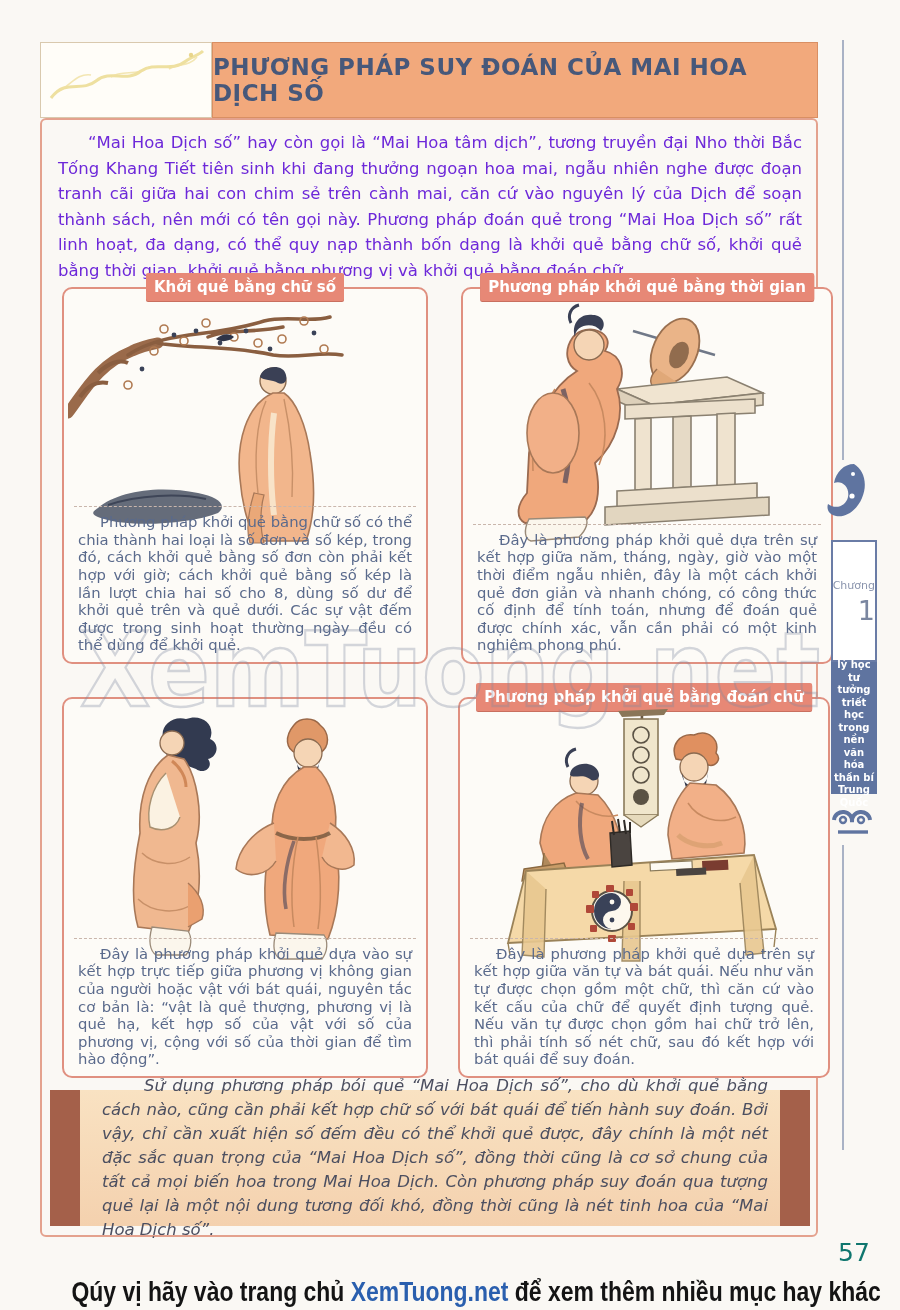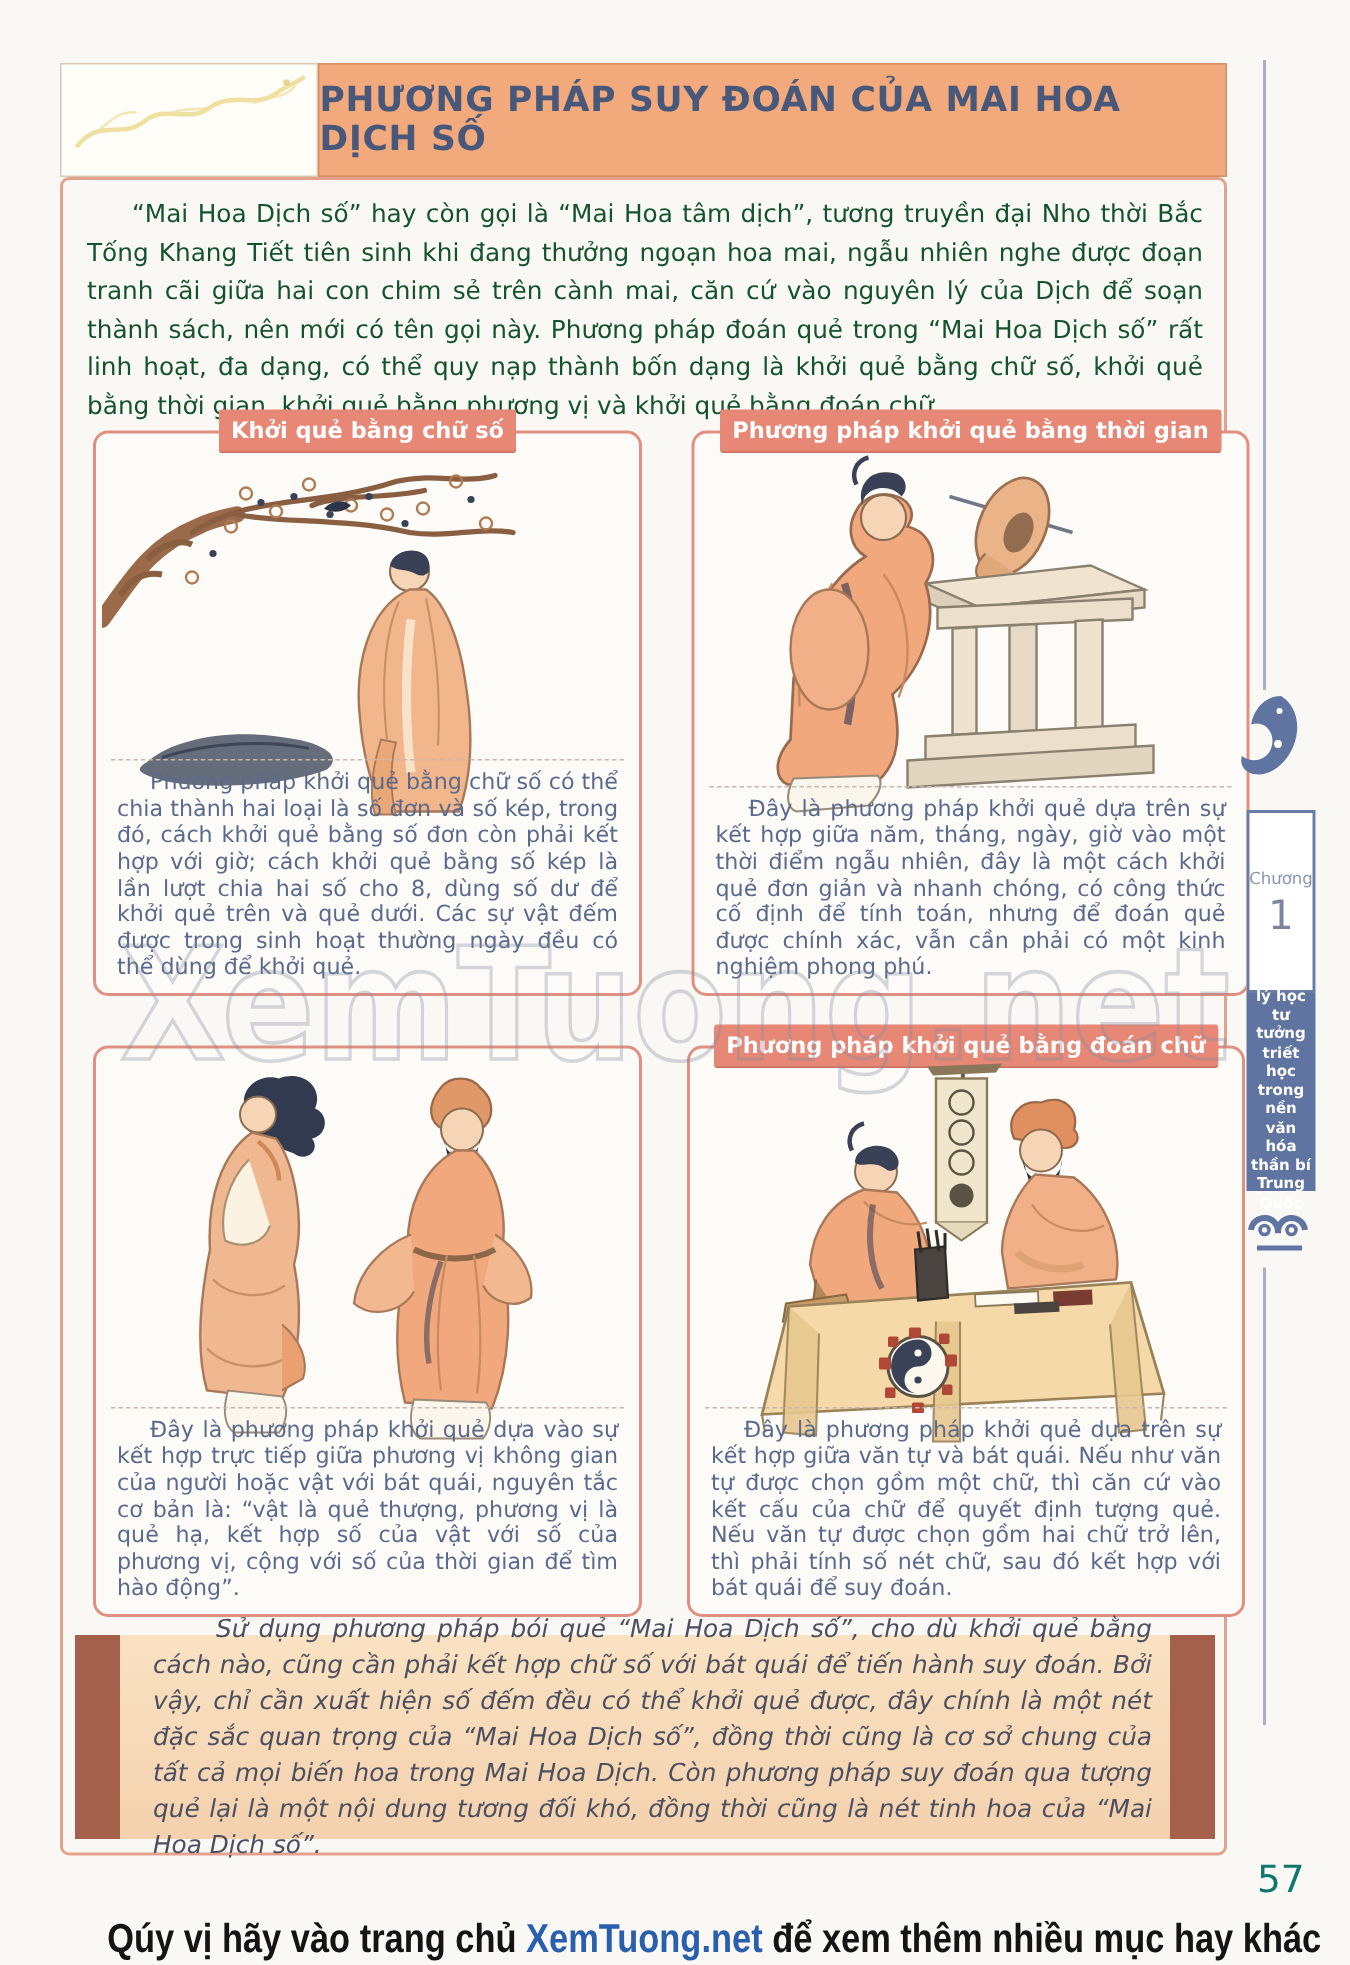--- a/index.html
+++ b/index.html
@@ -21,21 +21,21 @@
   .title-banner h1 {
     font-size:23px; font-weight:bold; color:#47587a; letter-spacing:.5px;
   }
   
   .outer-frame {
     position:absolute; left:40px; top:118px; width:778px; height:1119px;
     border:2px solid #e4a28e; border-radius:6px; background:transparent;
   }
   .intro {
     position:absolute; left:58px; top:130px; width:744px;
-    font-size:16.5px; line-height:25.5px; color:#14532d; text-align:justify;
+    font-size:16.5px; line-height:25.5px; color:#6d28d9; text-align:justify;
     text-indent:30px;
   }
   
   .panel {
     position:absolute; border:2px solid #e09080; border-radius:10px; background:#fdfbf7;
   }
   .panel-title {
     position:absolute; top:-16px; left:50%; transform:translateX(-50%);
     background:#e78876; color:#fff; font-weight:bold; font-size:15px;
     padding:5px 8px; white-space:nowrap; border-radius:2px;
@@ -66,21 +66,21 @@
     color:#4c4f60; text-align:justify; text-indent:42px;
   }
   
   .margin-line { position:absolute; left:842px; width:2px; background:#9aa6bc; opacity:.85; }
   .line-top { top:40px; height:420px; }
   .line-bottom { top:845px; height:305px; }
   .yinyang { position:absolute; left:826px; top:462px; }
   .chapter-box {
     position:absolute; left:831px; top:540px; width:46px; height:122px;
     background:#fff; border:2px solid #6a7ca6;
-    display:flex; flex-direction:column; align-items:center; justify-content:center; gap:6px;
+    display:flex; flex-direction:column; align-items:flex-end; justify-content:center; gap:6px;
   }
   .chapter-label { font-size:11px; color:#8a94ad; }
   .chapter-number { font-size:27px; color:#7a86a0; line-height:26px; }
   .chapter-title-box {
     position:absolute; left:831px; top:662px; width:46px; height:132px;
     background:#5f74a0; color:#fff; font-size:10px; line-height:12.5px;
     display:flex; align-items:center; justify-content:center; text-align:center;
     padding:4px 2px; font-weight:bold;
   }
   .cloud-icon { position:absolute; left:830px; top:798px; }

